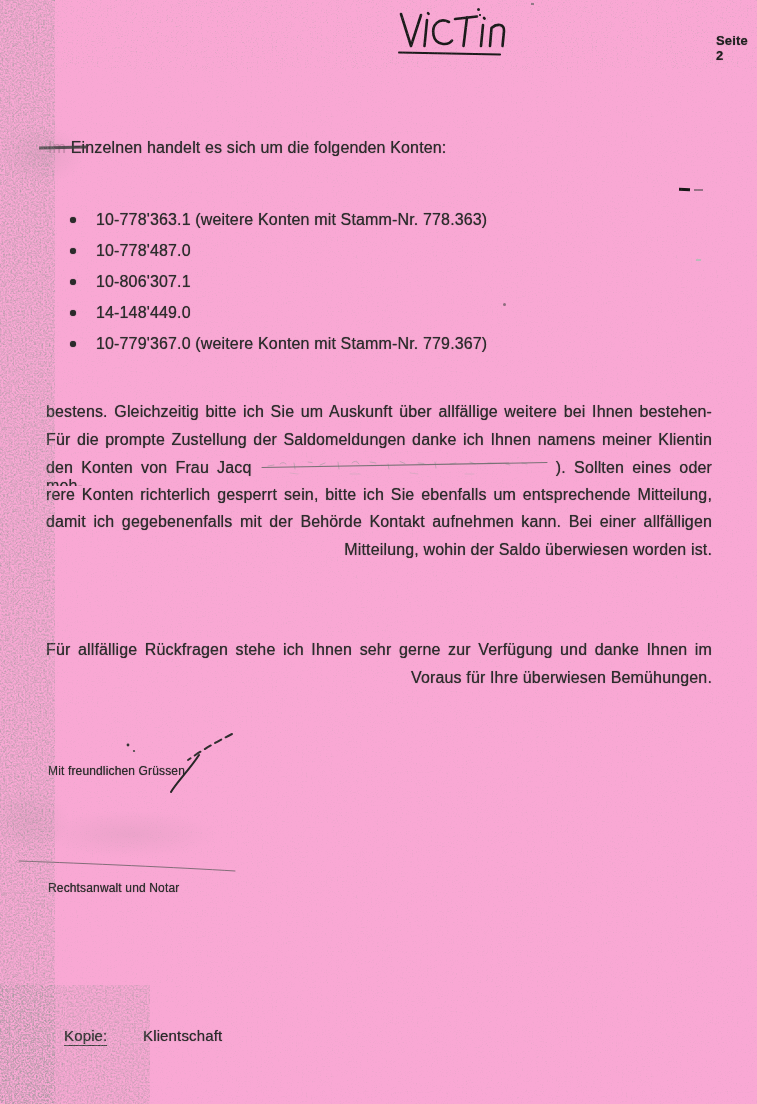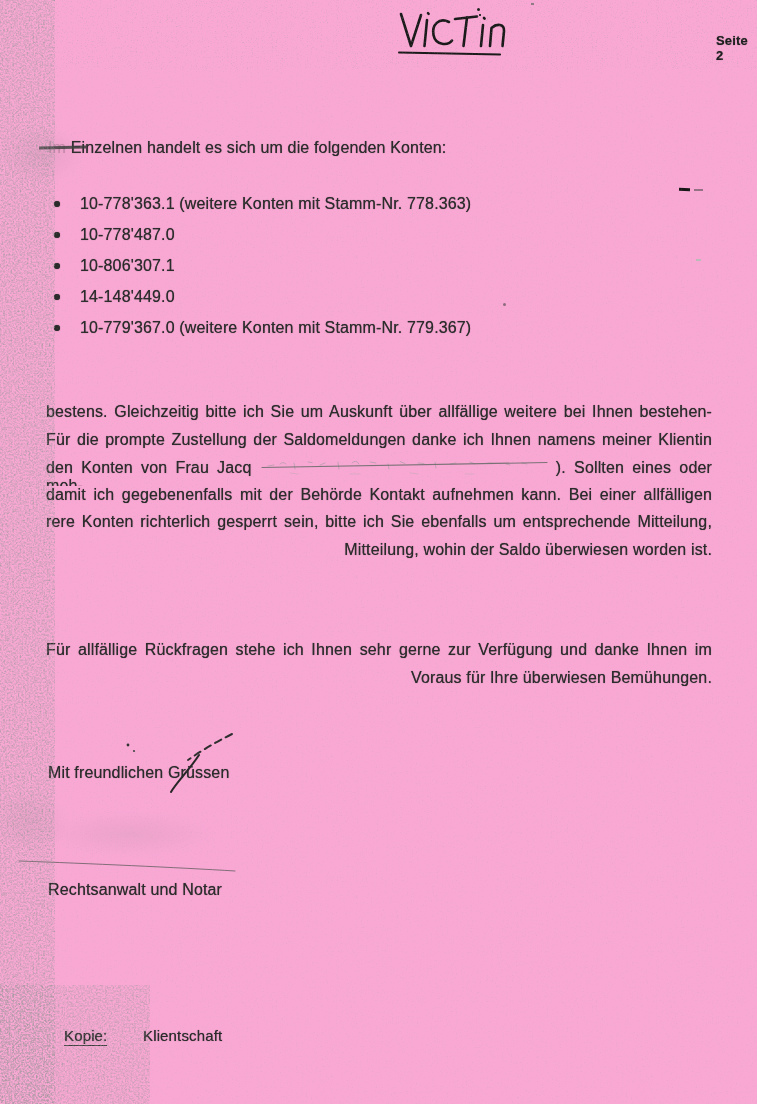--- a/index.html
+++ b/index.html
@@ -9,32 +9,32 @@
     font-family:"Liberation Sans", sans-serif;
     color:#2b2b2b;
   }
   .scan{ text-shadow:0 0 0.8px rgba(45,45,45,0.8); letter-spacing:0.15px; }
   .abs{ position:absolute; }
   .pagenum{ font-size:13px; font-weight:700; color:#1e1e1e; }
   .intro{ font-size:16px; white-space:nowrap; }
   .smudged-word{ opacity:0.22; position:relative; }
   .smear-line{ position:absolute; left:-9px; top:7px; width:47px; height:2.6px;
     background:#3c3c3c; opacity:0.85; transform:rotate(-1.2deg); }
-  ul.accounts{ list-style:none; margin:0; padding:0 0 0 8px; }
+  ul.accounts{ list-style:none; margin:16px; padding:0 0 0 8px; }
   ul.accounts li{ display:flex; align-items:flex-start; margin:0 0 15px 0;
     font-size:16px; height:16px; }
   .bullet{ width:6px; height:6px; border-radius:50%; background:#2a2a2a;
     margin:6px 20px 0 0; flex:0 0 6px; box-shadow:0 0 1px #444; }
   .para{ width:666px; }
   .jline{ text-align:justify; text-align-last:justify; height:27.5px;
     font-size:16px; overflow:hidden; }
   .lline{ text-align:right; height:27.5px; font-size:16px; }
   .redaction{ display:inline-block; width:288px; height:18px;
     vertical-align:-3px; position:relative; }
-  .closing, .role{ font-size:16px; }
+  .closing, .role{ font-size:12px; }
   .footrow{ position:absolute; left:48px; font-size:15px; height:20px; width:400px; }
   .footrow .lbl{ border-bottom:1.2px solid #3a3a3a; padding-bottom:1px; }
   .footrow .val{ position:absolute; left:79px; top:0; }
   .smudge{ position:absolute; pointer-events:none; border-radius:50%; }
   .s1{ left:40px; top:810px; width:180px; height:48px;
     background:radial-gradient(ellipse at center, rgba(120,120,120,0.10), transparent 70%); }
   .s2{ left:0px; top:126px; width:84px; height:58px;
     background:radial-gradient(ellipse at center, rgba(120,120,120,0.13), transparent 72%); }
   .s3{ left:-10px; top:788px; width:80px; height:66px;
     background:radial-gradient(ellipse at center, rgba(125,125,125,0.12), transparent 70%); }
@@ -124,22 +124,22 @@
               <g stroke="#a8a8a8" stroke-width="1" opacity="0.35">
                 <path d="M30 15 l8 1"></path>
                 <path d="M90 16 l10 0"></path>
                 <path d="M150 15 l8 1"></path>
                 <path d="M205 16 l9 0"></path>
               </g>
               <path d="M2 9.5 L287 4.5" stroke="#6d6d6d" stroke-width="1.1" opacity="0.9"></path>
             </svg></span>
         <span>). Sollten eines oder meh-</span>
       </div>
+      <div class="jline">rere Konten richterlich gesperrt sein, bitte ich Sie ebenfalls um entsprechende Mitteilung,</div>
       <div class="jline">damit ich gegebenenfalls mit der Behörde Kontakt aufnehmen kann. Bei einer allfälligen</div>
-      <div class="jline">rere Konten richterlich gesperrt sein, bitte ich Sie ebenfalls um entsprechende Mitteilung,</div>
       <div class="lline">Mitteilung, wohin der Saldo überwiesen worden ist.</div>
     </div>
 
     <div class="abs para scan" style="left:46px;top:641px;">
       <div class="jline">Für allfällige Rückfragen stehe ich Ihnen sehr gerne zur Verfügung und danke Ihnen im</div>
       <div class="lline">Voraus für Ihre überwiesen Bemühungen.</div>
     </div>
 
     <div class="abs closing scan" style="left:48px;top:764px;">Mit freundlichen Grüssen</div>
 

